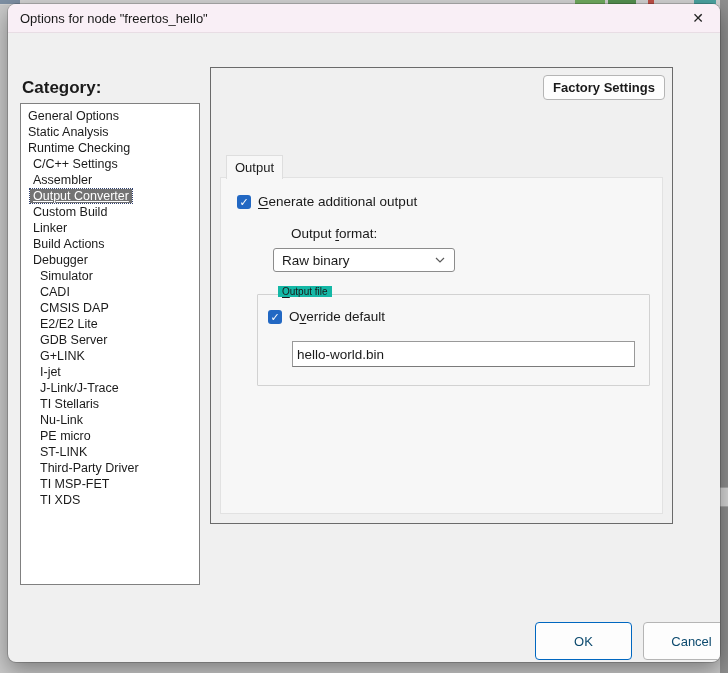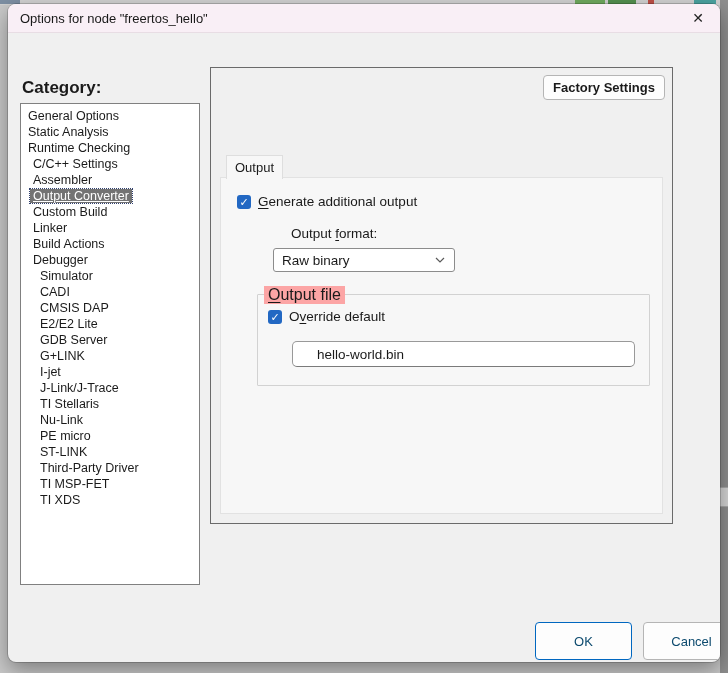--- a/index.html
+++ b/index.html
@@ -95,29 +95,29 @@
     display:flex;align-items:center;box-sizing:border-box;margin-left:16px;
   }
   .combo-text{font-size:13.5px;padding-left:8px;flex:1;}
   .combo-chevron{width:12px;height:12px;margin-right:8px;flex:0 0 auto;}
 
   .groupbox{
     position:absolute;left:36px;top:116px;width:391px;height:90px;
     border:1px solid #d2d2d2;border-radius:1px;
   }
   .group-label{
-    position:absolute;left:6px;top:-9px;background:#fca5a5;
-    padding:0 4px;font-size:16px;white-space:nowrap;
+    position:absolute;left:20px;top:-9px;background:#14b8a6;
+    padding:0 4px;font-size:10px;white-space:nowrap;
   }
   .row-override{left:10px;top:14px;}
   .file-input{
     position:absolute;left:34px;top:46px;width:343px;height:26px;
     background:#ffffff;border:1px solid #999999;border-bottom-color:#7a7a7a;
-    border-radius:5px;font-family:"Liberation Sans", sans-serif;
-    font-size:13.5px;padding:0 0 0 24px;box-sizing:border-box;color:#1a1a1a;
+    border-radius:0;font-family:"Liberation Sans", sans-serif;
+    font-size:13.5px;padding:0 0 0 4px;box-sizing:border-box;color:#1a1a1a;
   }
 
   .btn{
     position:absolute;top:618px;width:97px;height:38px;
     background:#fdfdfd;border:1px solid #b5b5b5;border-radius:4px;
     font-family:"Liberation Sans", sans-serif;
     font-size:13px;font-weight:normal;color:#0c4a6e;
     display:flex;align-items:center;justify-content:center;
   }
   .btn-ok{left:527px;border:1.5px solid #0067c0;}

